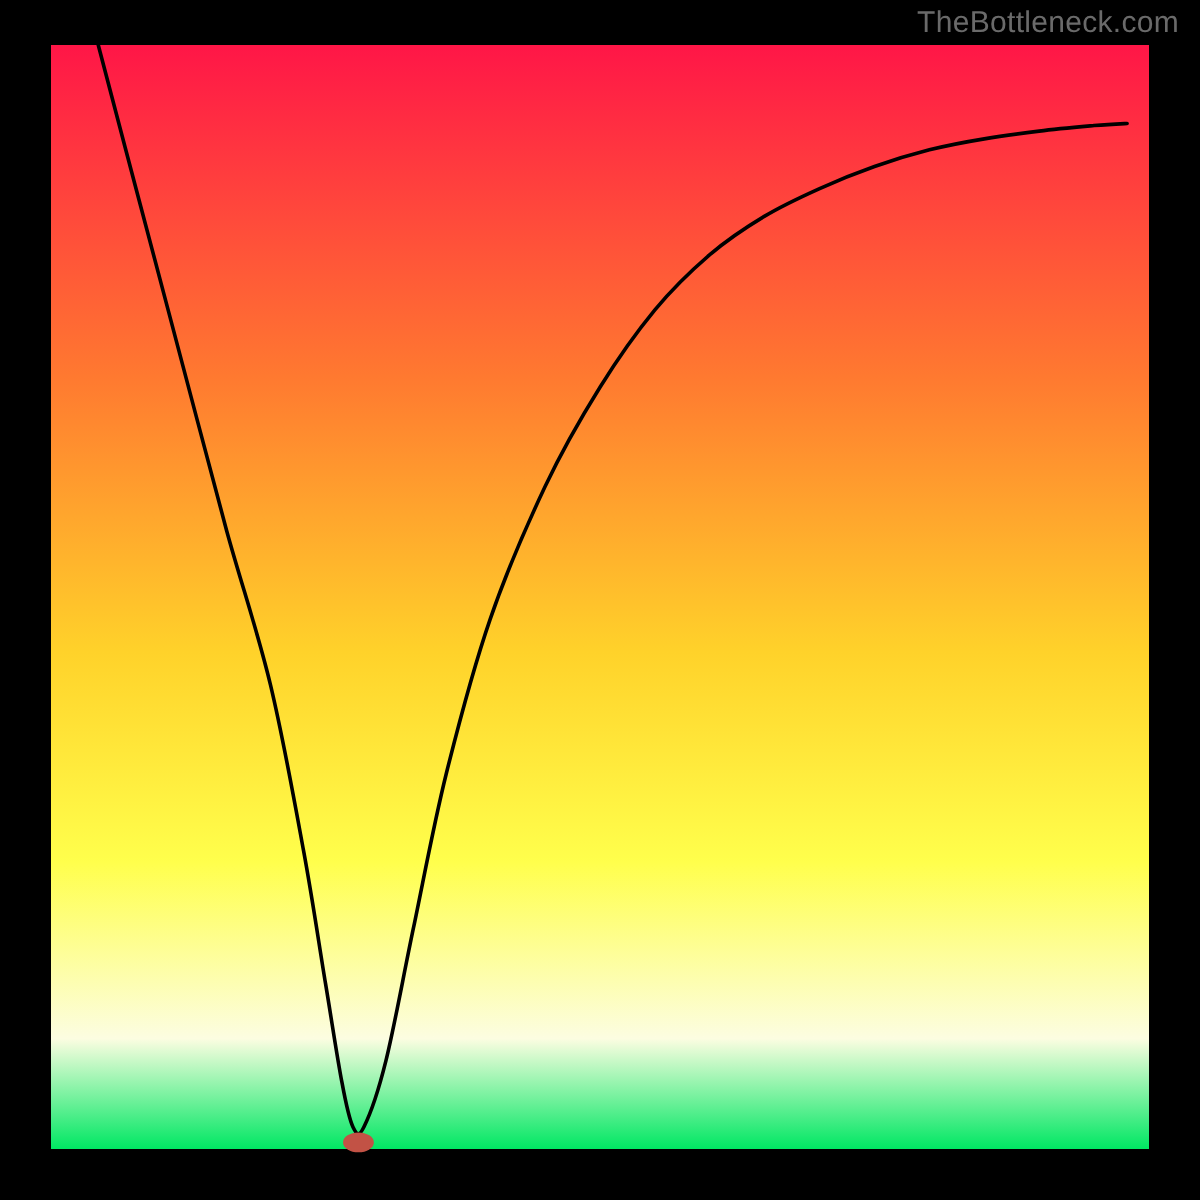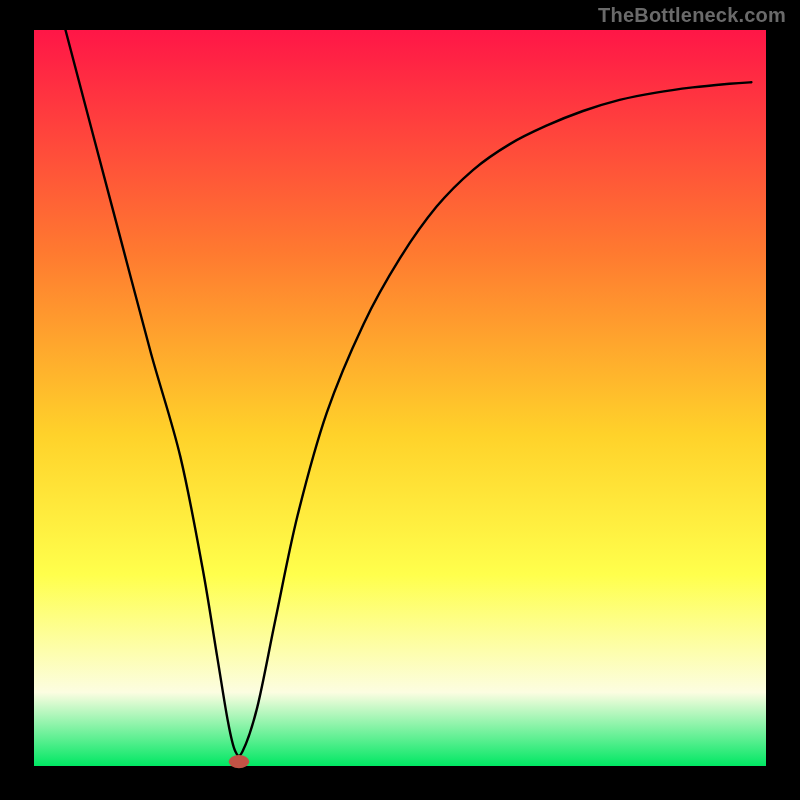--- a/index.html
+++ b/index.html
@@ -15,21 +15,21 @@
     width: 800px;
     height: 800px;
     background: #000;
   }
   .watermark {
     position: absolute;
     top: 4px;
     right: 14px;
     color: #6a6a6a;
     font-size: 20px;
-    font-weight: 700;
+    font-weight: 400;
     letter-spacing: 0.2px;
   }
   svg {
     display: block;
   }
 </style>
 </head>
 <body>
 
 <div class="wrap">

